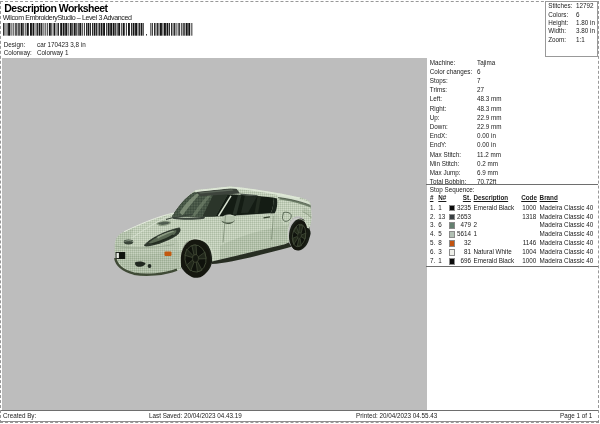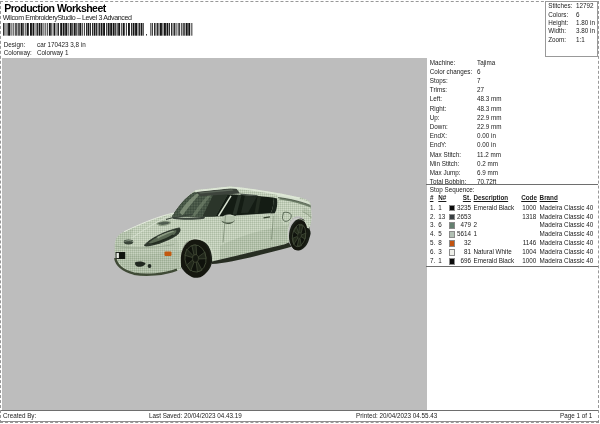--- a/index.html
+++ b/index.html
@@ -4,21 +4,21 @@
 body{width:600px;height:424px;position:relative;font-family:"Liberation Sans",sans-serif;background:#fff;overflow:hidden}
 .abs{position:absolute}
 .t6{font-size:6.3px;line-height:7px;color:#1a1a1a;white-space:nowrap}
 .ml{font-size:6.3px;line-height:9.2px;color:#1a1a1a;white-space:nowrap}
 .sb{font-size:6.3px;line-height:8.4px;color:#1a1a1a;white-space:nowrap}
 .hd{font-weight:bold;text-decoration:underline}
 </style></head>
 <body>
 <div class="abs" style="left:0px;top:0.5px;width:596.5px;height:420px;border:1px dashed #989898"></div>
 
-<div class="abs" style="left:4.3px;top:3.2px;font-size:10.5px;line-height:10.5px;letter-spacing:-0.52px;font-weight:bold;color:#000;white-space:nowrap">Production Worksheet</div>
+<div class="abs" style="left:4.3px;top:3.2px;font-size:10.5px;line-height:10.5px;letter-spacing:-0.52px;font-weight:bold;color:#000;white-space:nowrap">Description Worksheet</div>
 <div class="abs" style="left:2.8px;top:15.4px;font-size:7.1px;line-height:7.1px;letter-spacing:-0.4px;color:#1a1a1a;white-space:nowrap">Wilcom EmbroideryStudio – Level 3 Advanced</div>
 
 <svg class="abs" style="left:3.3px;top:23.3px" width="190" height="13" viewBox="0 0 190 13">
     <g fill="#151515">
       <rect x="0.0" y="0" width="0.9" height="12.7"></rect>
       <rect x="1.5" y="0" width="0.9" height="12.7"></rect>
       <rect x="3.6" y="0" width="0.9" height="12.7"></rect>
       <rect x="5.1" y="0" width="1.9" height="12.7"></rect>
       <rect x="7.6" y="0" width="0.9" height="12.7"></rect>
       <rect x="9.7" y="0" width="0.9" height="12.7"></rect>

